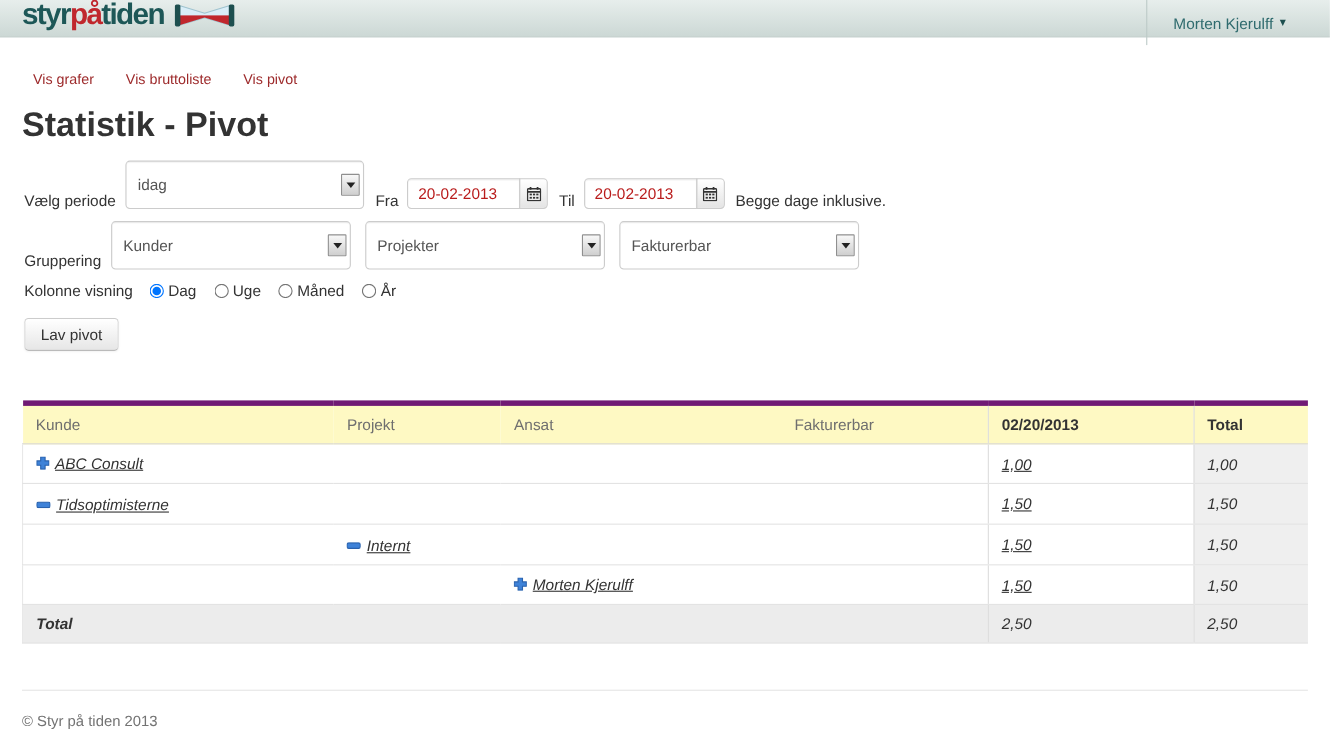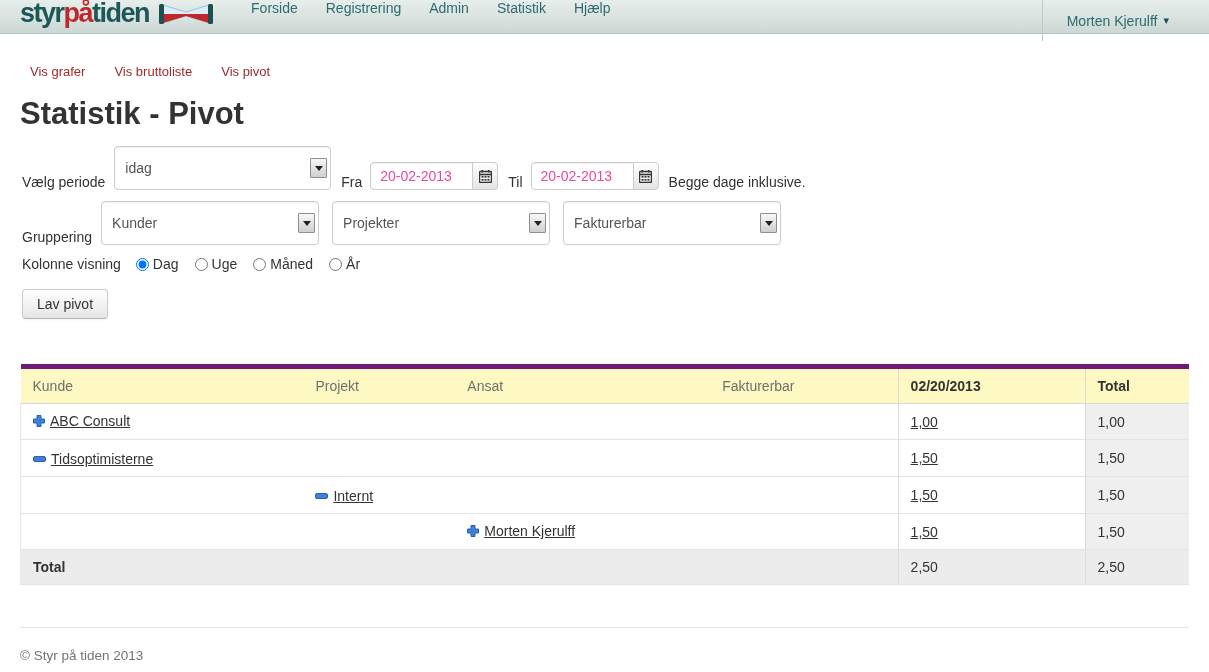--- a/index.html
+++ b/index.html
@@ -57,21 +57,21 @@
     display:flex; align-items:center; justify-content:center;
   }
   .tri { width:0; height:0; border-left:4px solid transparent; border-right:4px solid transparent; border-top:5px solid #222; }
 
   .w217 { width:217px; }
   .w218 { width:218px; margin-right:13px; }
 
   .input-group { display:inline-flex; align-items:stretch; }
   .input-group input {
     width:103px; height:28px; border:1px solid #ccc; border-right:1px solid #ccc;
-    border-radius:4px 0 0 4px; padding:0 9px; color:#ec4899; font-size:14px;
+    border-radius:4px 0 0 4px; padding:0 9px; color:#b91c1c; font-size:14px;
     font-family:"Liberation Sans", sans-serif;
     box-shadow:inset 0 1px 1px rgba(0,0,0,.06); outline:none;
   }
   .cal-btn {
     width:26px; height:28px; margin-left:-1px;
     border:1px solid #ccc; border-radius:0 4px 4px 0;
     background:linear-gradient(#ffffff,#e4e4e4);
     display:flex; align-items:center; justify-content:center; cursor:pointer;
   }
 
@@ -92,21 +92,21 @@
 
   
   .pivot-wrap { margin:45px 20px 0 20px; }
   table.pivot { width:1169px; border-collapse:collapse; font-size:14px; }
   table.pivot th, table.pivot td { padding:9px 12px; text-align:left; vertical-align:middle; }
   table.pivot thead th {
     background:#fef9c3; color:#6f6f6f; font-weight:normal;
     border-bottom:1px solid #d8d8d8; border-top:5px solid #701a75;
   }
   table.pivot thead th.bold-head { color:#333; font-weight:bold; }
-  table.pivot td { border-bottom:1px solid #e3e3e3; }
+  table.pivot td { border-bottom:1px solid #e3e3e3;font-style:italic; }
   td.col-first { border-left:1px solid #e8e8e8; }
   .col-day  { border-left:1px solid #ddd; }
   .col-total { border-left:1px solid #ddd; background:#efefef; }
   tr.total-row td { background:#ececec; border-top:1px solid #d8d8d8; }
   tr.total-row td.total-label { font-weight:bold; }
   .cell-link { color:#333; text-decoration:underline; cursor:pointer; }
   .tree-item { display:inline-flex; align-items:center; }
   .tree-icon { display:inline-flex; margin-right:5px; }
 
   
@@ -125,27 +125,20 @@
             <clipPath id="hg">
               <polygon points="6,3 29,10 52,3 52,21 29,14 6,21"></polygon>
             </clipPath>
           </defs>
         <polygon points="6,3 29,10 52,3 52,21 29,14 6,21" fill="#d9eef8" stroke="#9fc3cf" stroke-width="1"></polygon>
         <rect x="5" y="12" width="48" height="9" fill="#c0272d" clip-path="url(#hg)"></rect>
         <rect x="2" y="2" width="5" height="20" rx="1.5" fill="#1d4f4f"></rect>
         <rect x="51" y="2" width="5" height="20" rx="1.5" fill="#1d4f4f"></rect>
       </svg>
     </span>
-  </div>
-  <div class="nav-links">
-    <span class="nav-link">Forside</span>
-    <span class="nav-link">Registrering</span>
-    <span class="nav-link">Admin</span>
-    <span class="nav-link">Statistik</span>
-    <span class="nav-link">Hjælp</span>
   </div>
   <div class="nav-user">
     <span>Morten Kjerulff</span>
     <span class="caret-down">▾</span>
   </div>
 </div>
 
 <div class="subnav">
   <a>Vis grafer</a>
   <a>Vis bruttoliste</a>

